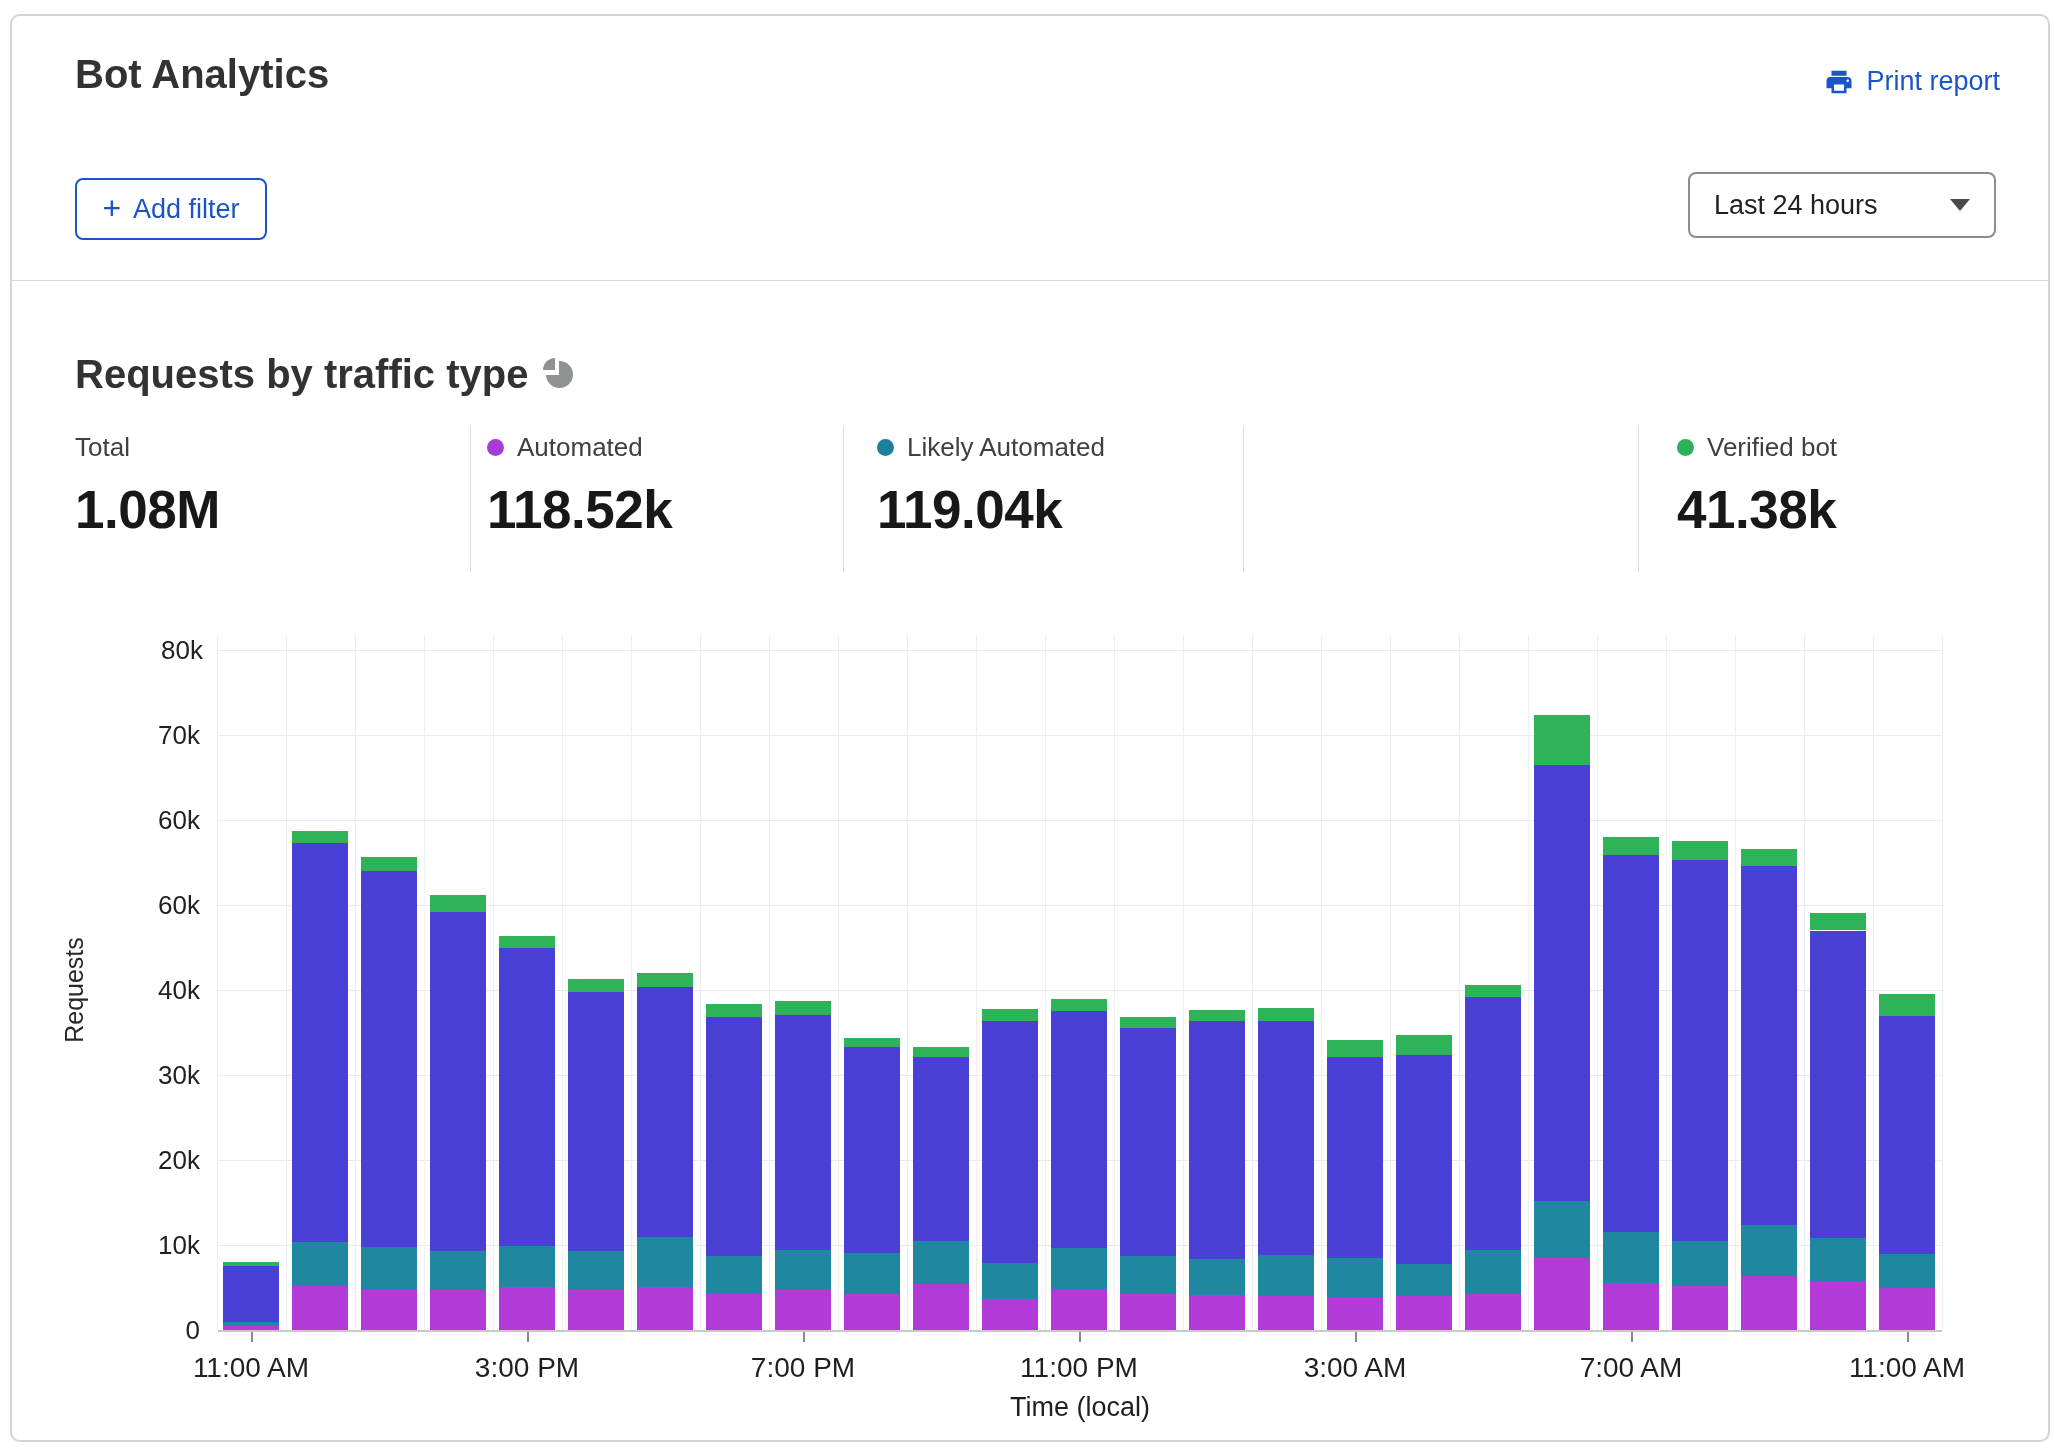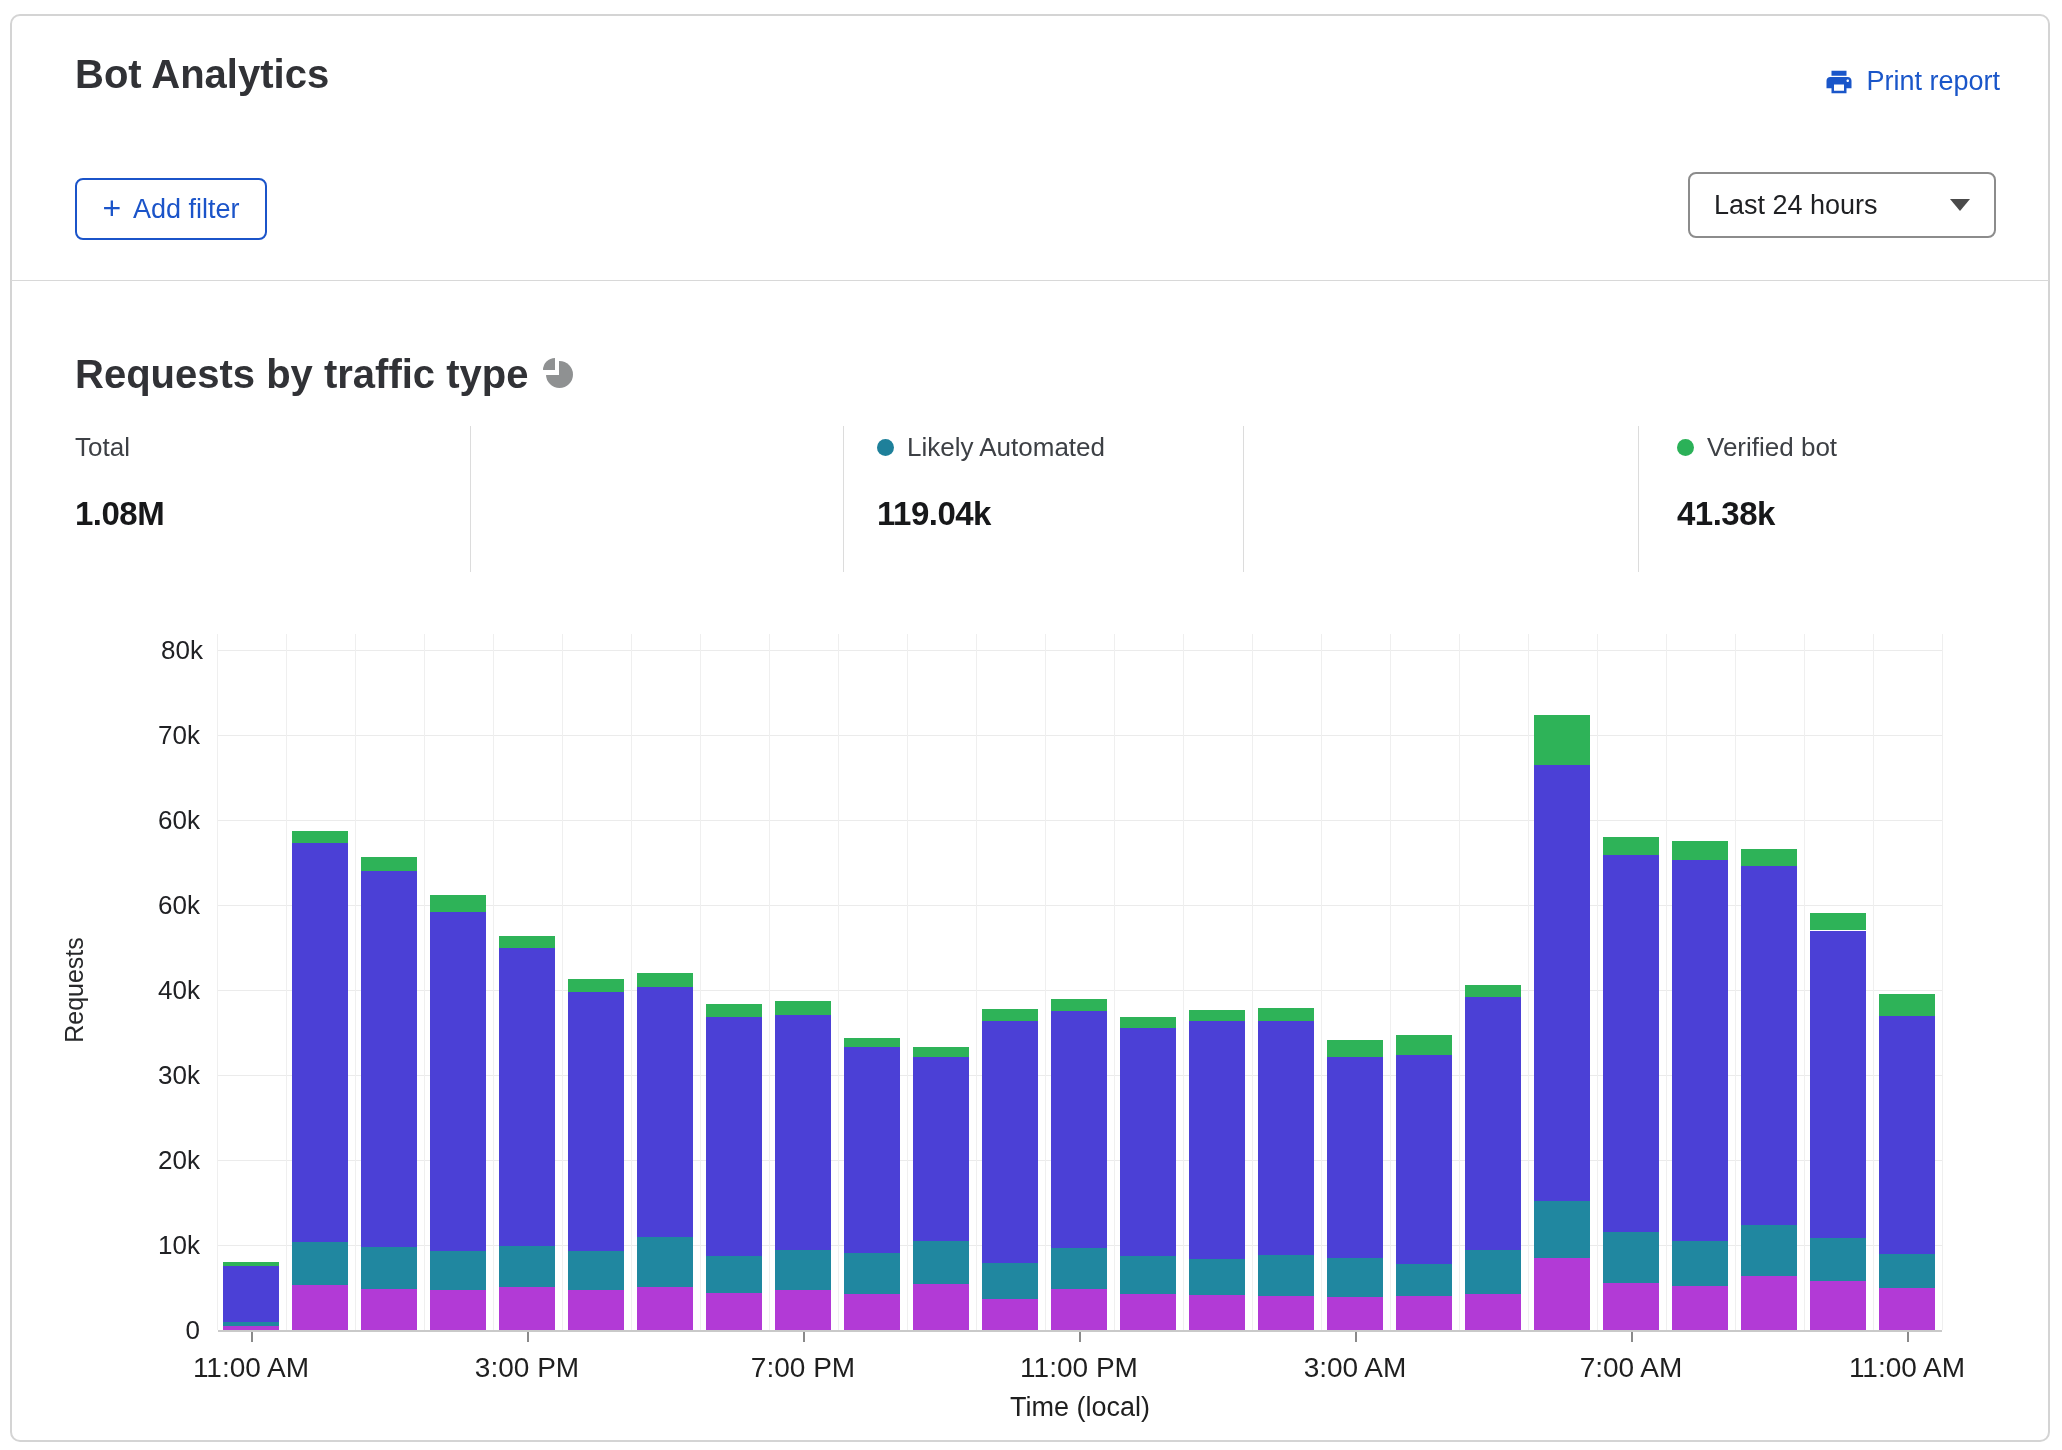--- a/index.html
+++ b/index.html
@@ -24,21 +24,21 @@
   .header-divider{position:absolute;left:11px;top:280px;width:2038px;height:0;border-top:1.5px solid #d8d8d8;}
   .section-title-row{position:absolute;left:75px;top:352px;display:flex;align-items:center;gap:18px;}
   .section-title{font-size:40px;font-weight:700;color:#313236;}
   .pie{position:relative;width:27px;height:27px;}
   .pie-main{position:absolute;left:0;top:0;width:27px;height:27px;border-radius:50%;
         background:conic-gradient(#8f9192 0 270deg, transparent 270deg 360deg);}
   .pie-wedge{position:absolute;left:-3px;top:-3px;width:12px;height:12px;border-radius:100% 0 0 0;background:#8f9192;}
   .stat-col{position:absolute;top:432px;}
   .stat-head{display:flex;align-items:center;gap:13px;font-size:26px;color:#3d4045;}
   .stat-dot{width:17px;height:17px;border-radius:50%;}
-  .stat-value{margin-top:32px;font-size:33px;font-weight:700;color:#17181a;letter-spacing:-0.5px;}
+  .stat-value{margin-top:16px;font-size:53px;font-weight:700;color:#17181a;letter-spacing:-0.5px;}
   .stat-divider{position:absolute;top:426px;height:146px;width:0;border-left:1.5px solid #dcdcdc;}
   
   #chart{position:absolute;left:0;top:0;width:2062px;height:1450px;pointer-events:none;}
   .gridline-h{position:absolute;height:0;border-top:1.5px solid #ebebeb;}
   .gridline-v{position:absolute;width:0;border-left:1.5px solid #efefef;}
   .axis-base{position:absolute;height:0;border-top:2.5px solid #c9c9c9;}
   .ytick-label{position:absolute;width:80px;text-align:right;font-size:26px;color:#202124;}
   .xtick-label{position:absolute;width:200px;text-align:center;font-size:28px;color:#1f1f1f;}
   .xtick-mark{position:absolute;width:0;border-left:2px solid #8a8a8a;height:10px;}
   .bar-seg{position:absolute;pointer-events:auto;}
@@ -83,20 +83,27 @@
       <span class="pie-main"></span>
         <span class="pie-wedge"></span>
     </span>
   </div>
 
   <div class="stat-col" style="left:75px">
     <div class="stat-head">
         <span>Total</span>
       </div>
     <div class="stat-value">1.08M</div>
+  </div>
+  <div class="stat-col" style="left:487px">
+    <div class="stat-head">
+        <span class="stat-dot" style="background: rgb(170, 58, 214);"></span>
+      <span>Automated</span>
+      </div>
+    <div class="stat-value">118.52k</div>
   </div>
   <div class="stat-col" style="left:877px">
     <div class="stat-head">
         <span class="stat-dot" style="background: rgb(30, 128, 154);"></span>
       <span>Likely Automated</span>
       </div>
     <div class="stat-value">119.04k</div>
   </div>
   <div class="stat-col" style="left:1677px">
     <div class="stat-head">

